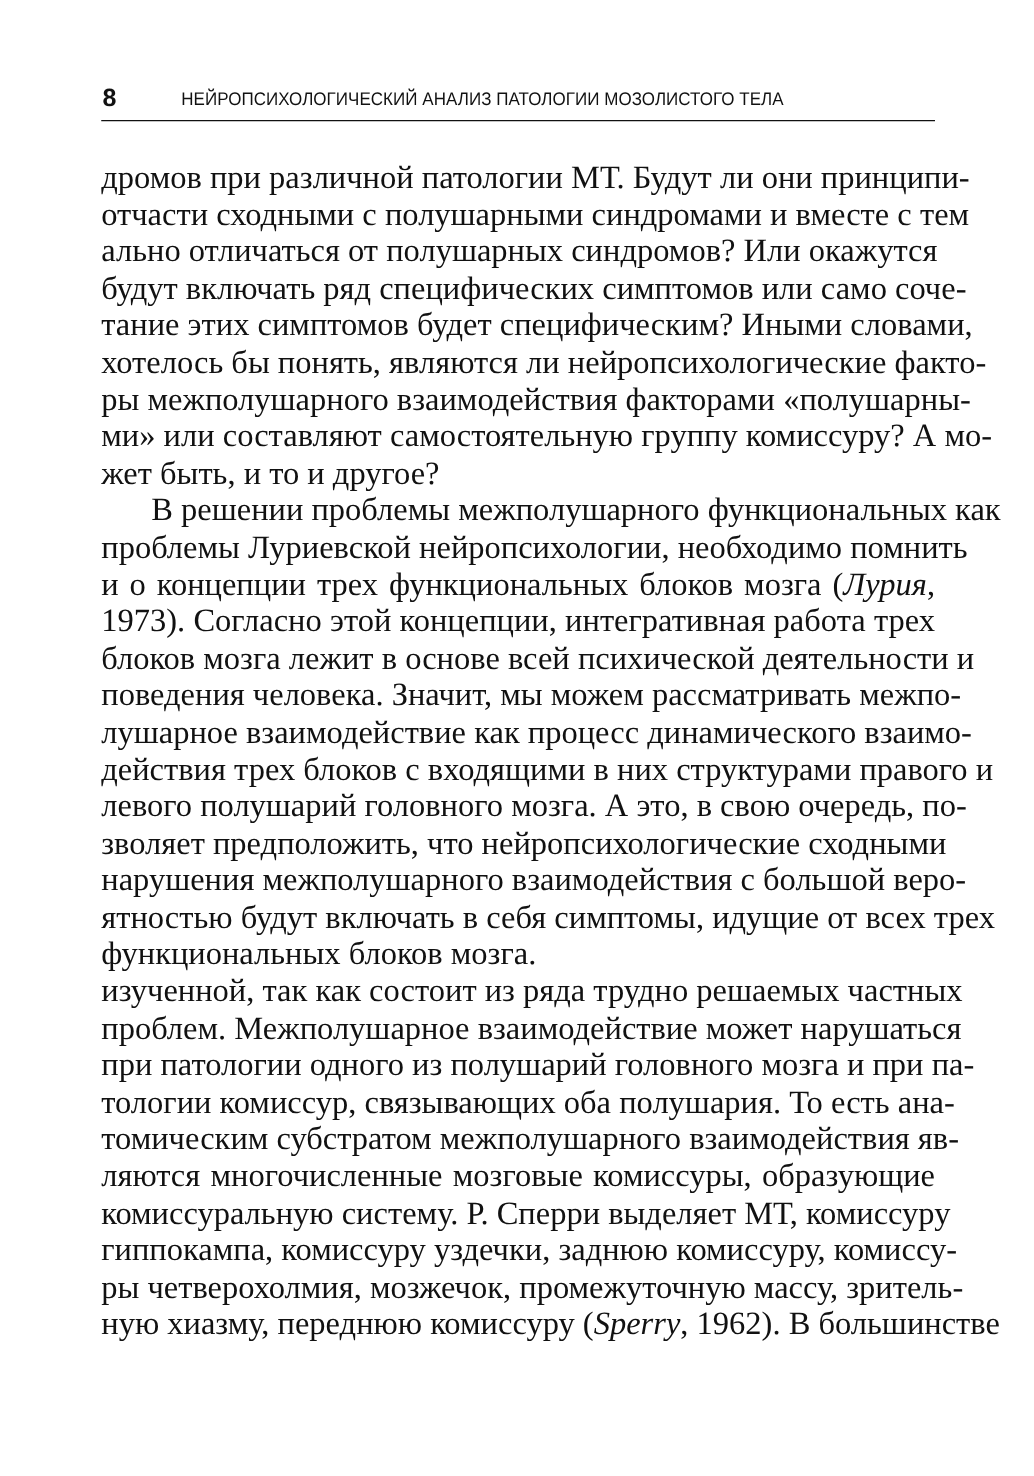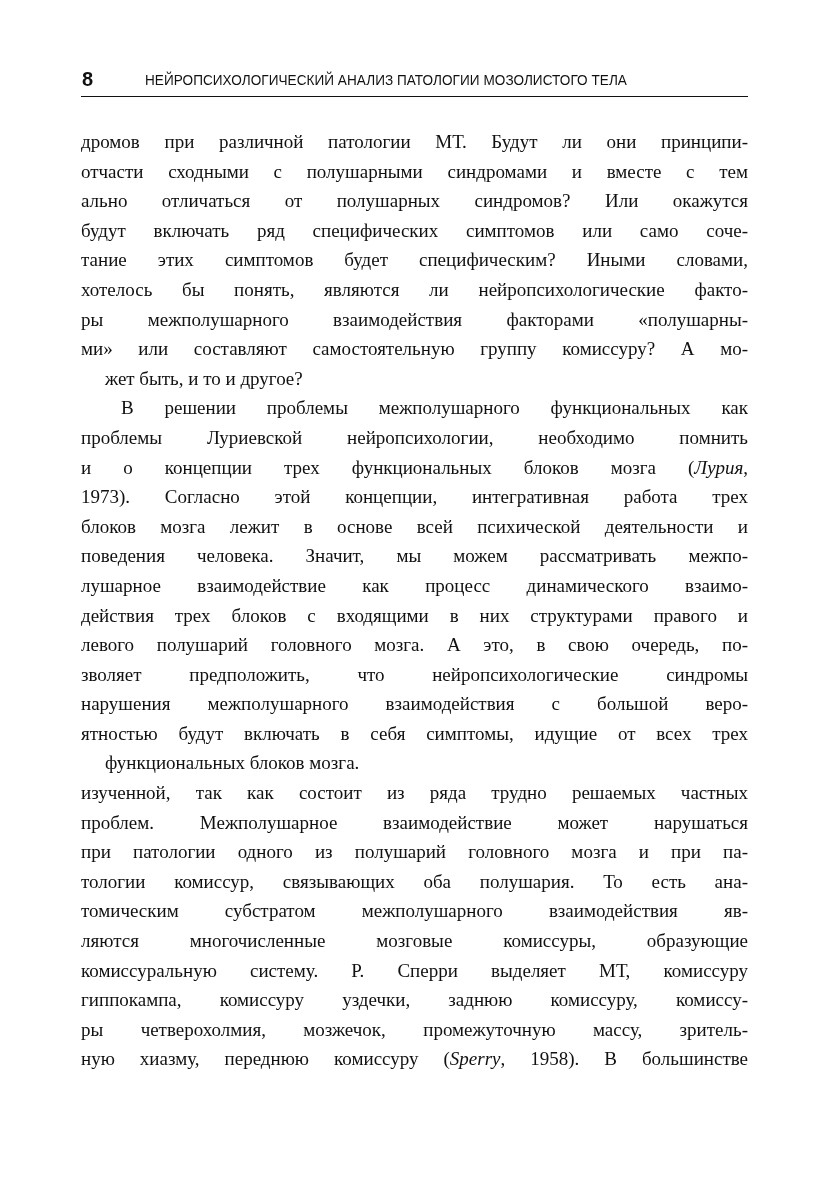--- a/index.html
+++ b/index.html
@@ -48,28 +48,27 @@
       position: absolute;
       left: 81px;
       top: 127px;
       width: 667px;
     }
     .line {
       display: block;
       height: 29.6px;
       line-height: 29.6px;
       font-family: "Liberation Serif", serif;
-      font-size: 19px;
+      font-size: 26px;
       white-space: nowrap;
       text-align: justify;
       text-align-last: justify;
     }
     .line.last {
       text-align-last: left;
-      margin-left: 24px;
     }
     .line.indent {
       padding-left: 40px;
     }
     .it { font-style: italic; margin-top: 32px; }
   </style>
 </head>
 <body>
 
 <header class="running-head">
@@ -94,31 +93,31 @@
   <div>
     <span class="line indent">В решении проблемы межполушарного функциональных как</span>
     <span class="line">проблемы Луриевской нейропсихологии, необходимо помнить</span>
     <span class="line"><span>и о концепции трех функциональных блоков мозга (</span><span class="it">Лурия</span><span>,</span></span>
     <span class="line">1973). Согласно этой концепции, интегративная работа трех</span>
     <span class="line">блоков мозга лежит в основе всей психической деятельности и</span>
     <span class="line">поведения человека. Значит, мы можем рассматривать межпо-</span>
     <span class="line">лушарное взаимодействие как процесс динамического взаимо-</span>
     <span class="line">действия трех блоков с входящими в них структурами правого и</span>
     <span class="line">левого полушарий головного мозга. А это, в свою очередь, по-</span>
-    <span class="line">зволяет предположить, что нейропсихологические синдромы</span>
+    <span class="line">зволяет предположить, что нейропсихологические сходными</span>
     <span class="line">нарушения межполушарного взаимодействия с большой веро-</span>
     <span class="line">ятностью будут включать в себя симптомы, идущие от всех трех</span>
     <span class="line last">функциональных блоков мозга.</span>
   </div>
 
   <div>
     <span class="line">изученной, так как состоит из ряда трудно решаемых частных</span>
     <span class="line">проблем. Межполушарное взаимодействие может нарушаться</span>
     <span class="line">при патологии одного из полушарий головного мозга и при па-</span>
     <span class="line">тологии комиссур, связывающих оба полушария. То есть ана-</span>
     <span class="line">томическим субстратом межполушарного взаимодействия яв-</span>
     <span class="line">ляются многочисленные мозговые комиссуры, образующие</span>
     <span class="line">комиссуральную систему. Р. Сперри выделяет МТ, комиссуру</span>
     <span class="line">гиппокампа, комиссуру уздечки, заднюю комиссуру, комиссу-</span>
     <span class="line">ры четверохолмия, мозжечок, промежуточную массу, зритель-</span>
-    <span class="line"><span>ную хиазму, переднюю комиссуру (</span><span class="it">Sperry</span><span>, 1958). В большинстве</span></span>
+    <span class="line"><span>ную хиазму, переднюю комиссуру (</span><span class="it">Sperry</span><span>, 1962). В большинстве</span></span>
   </div>
 </main>
 
 </body></html>

